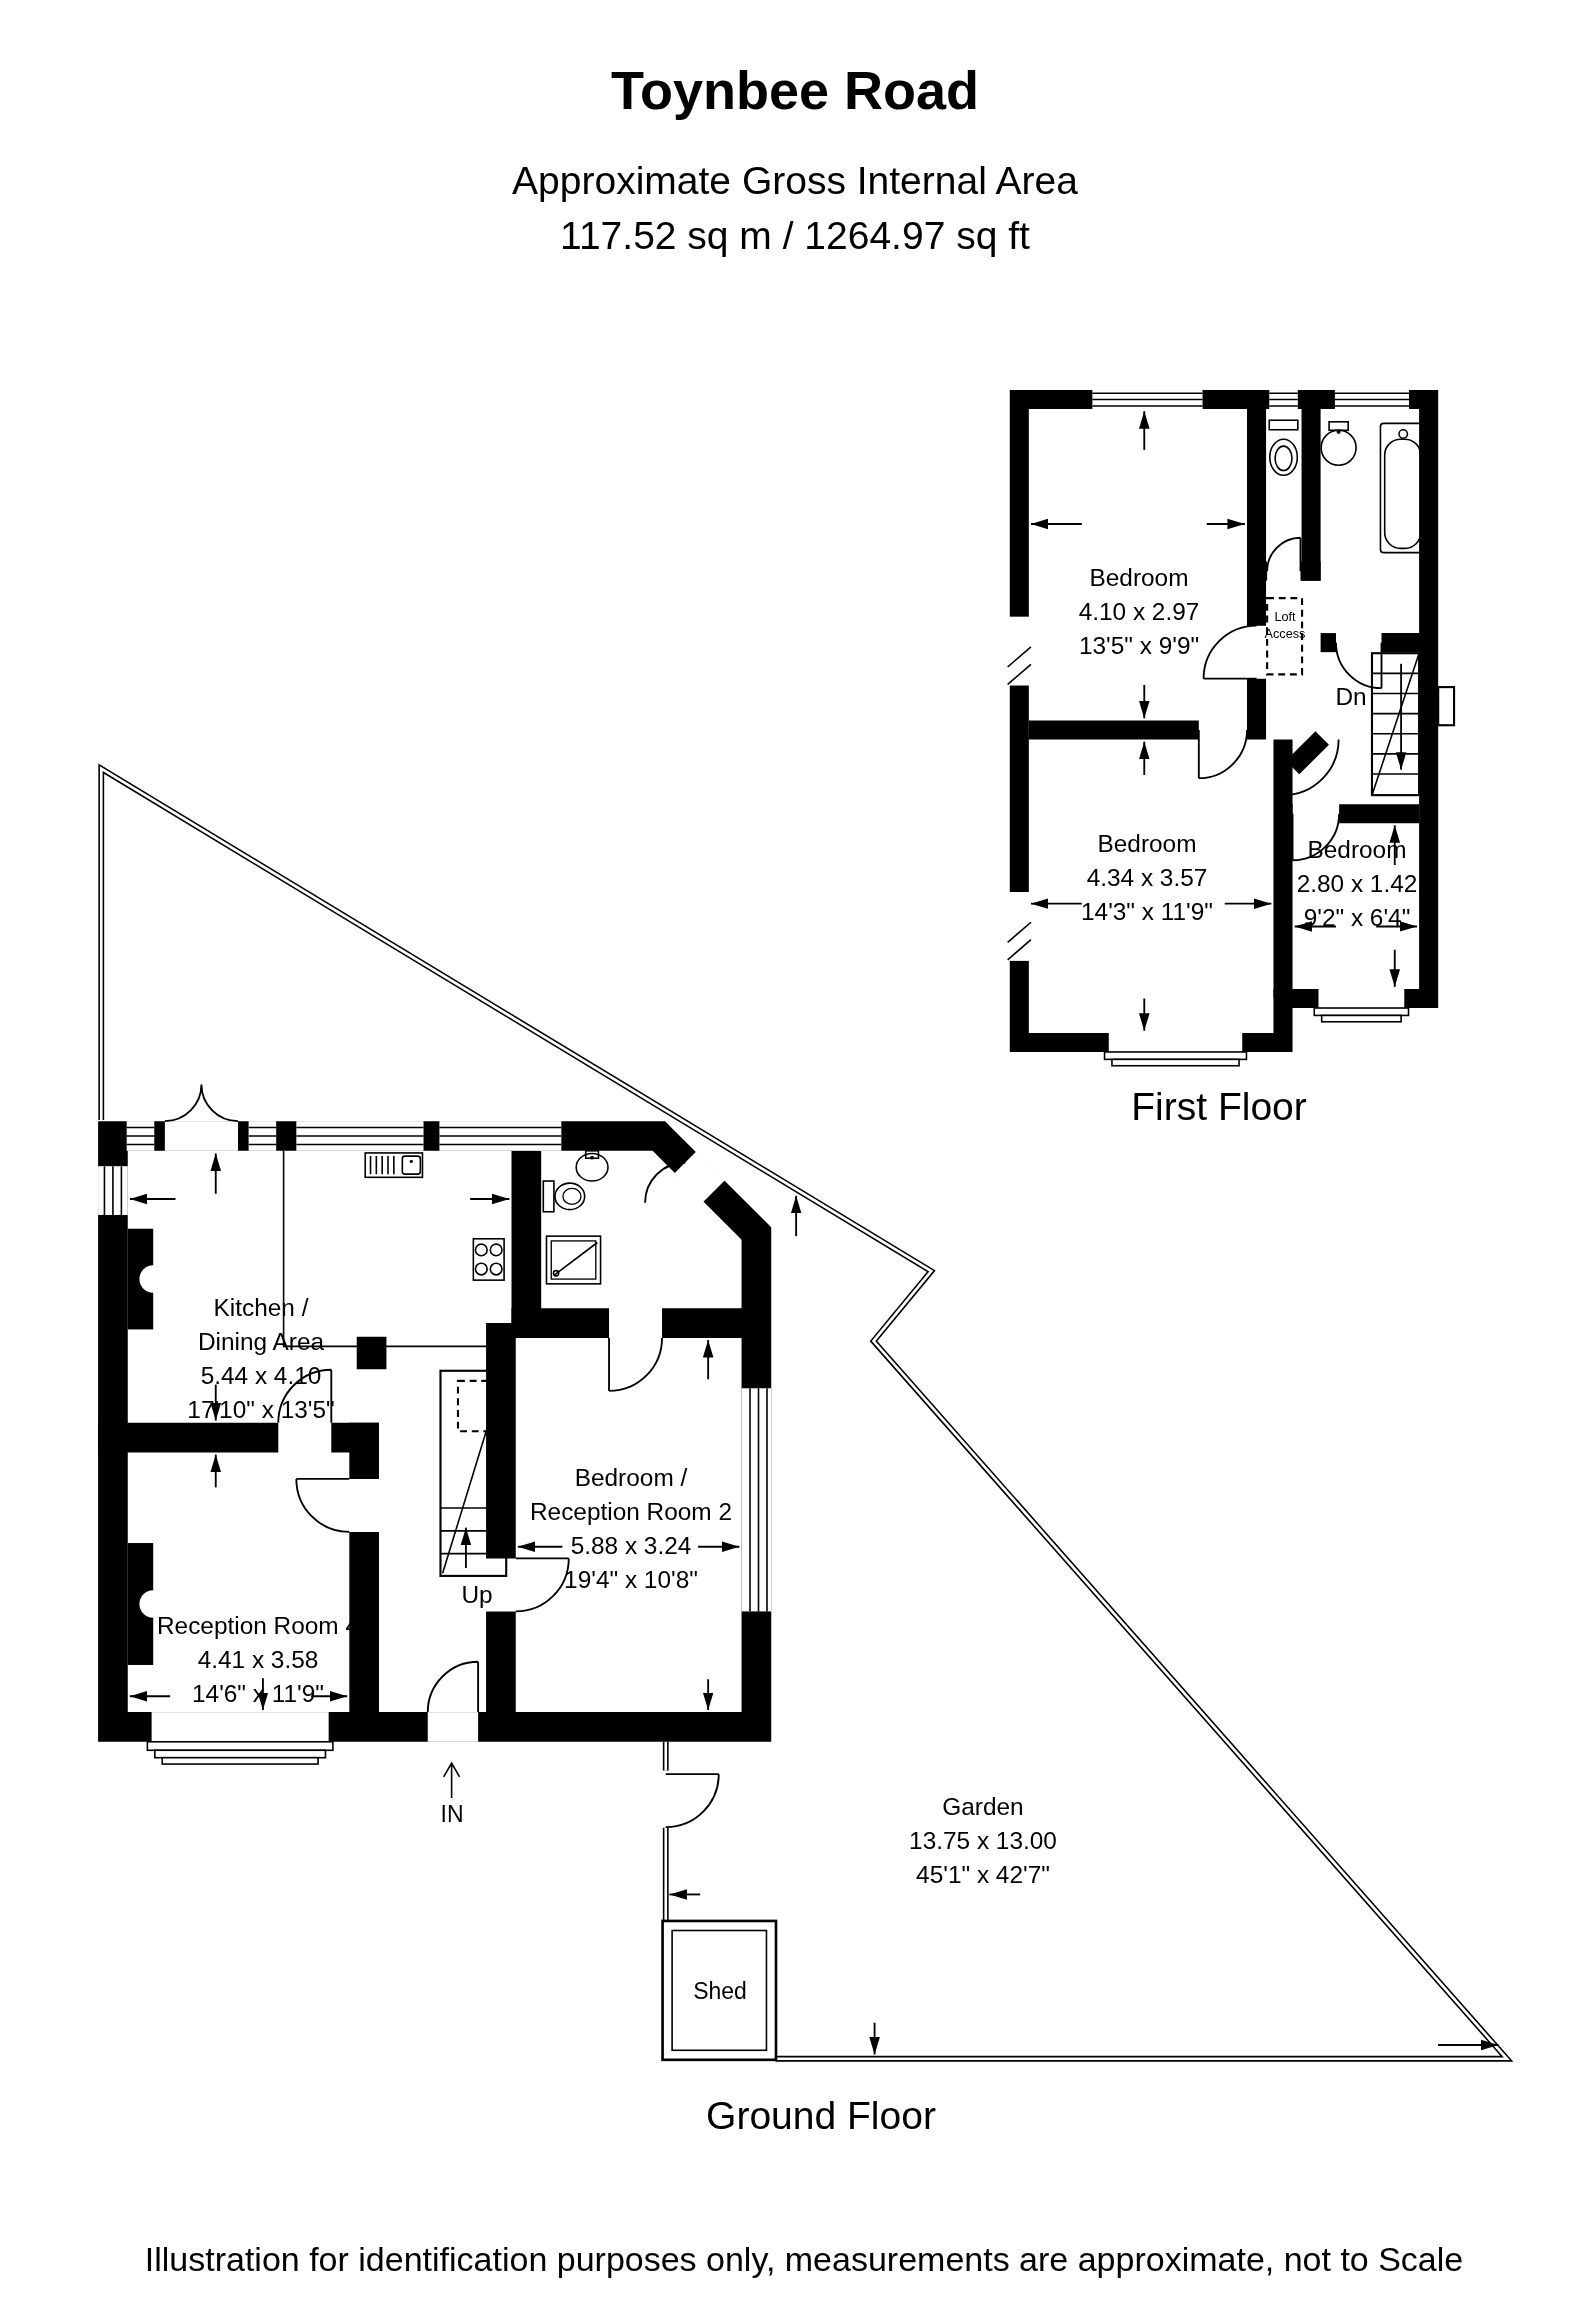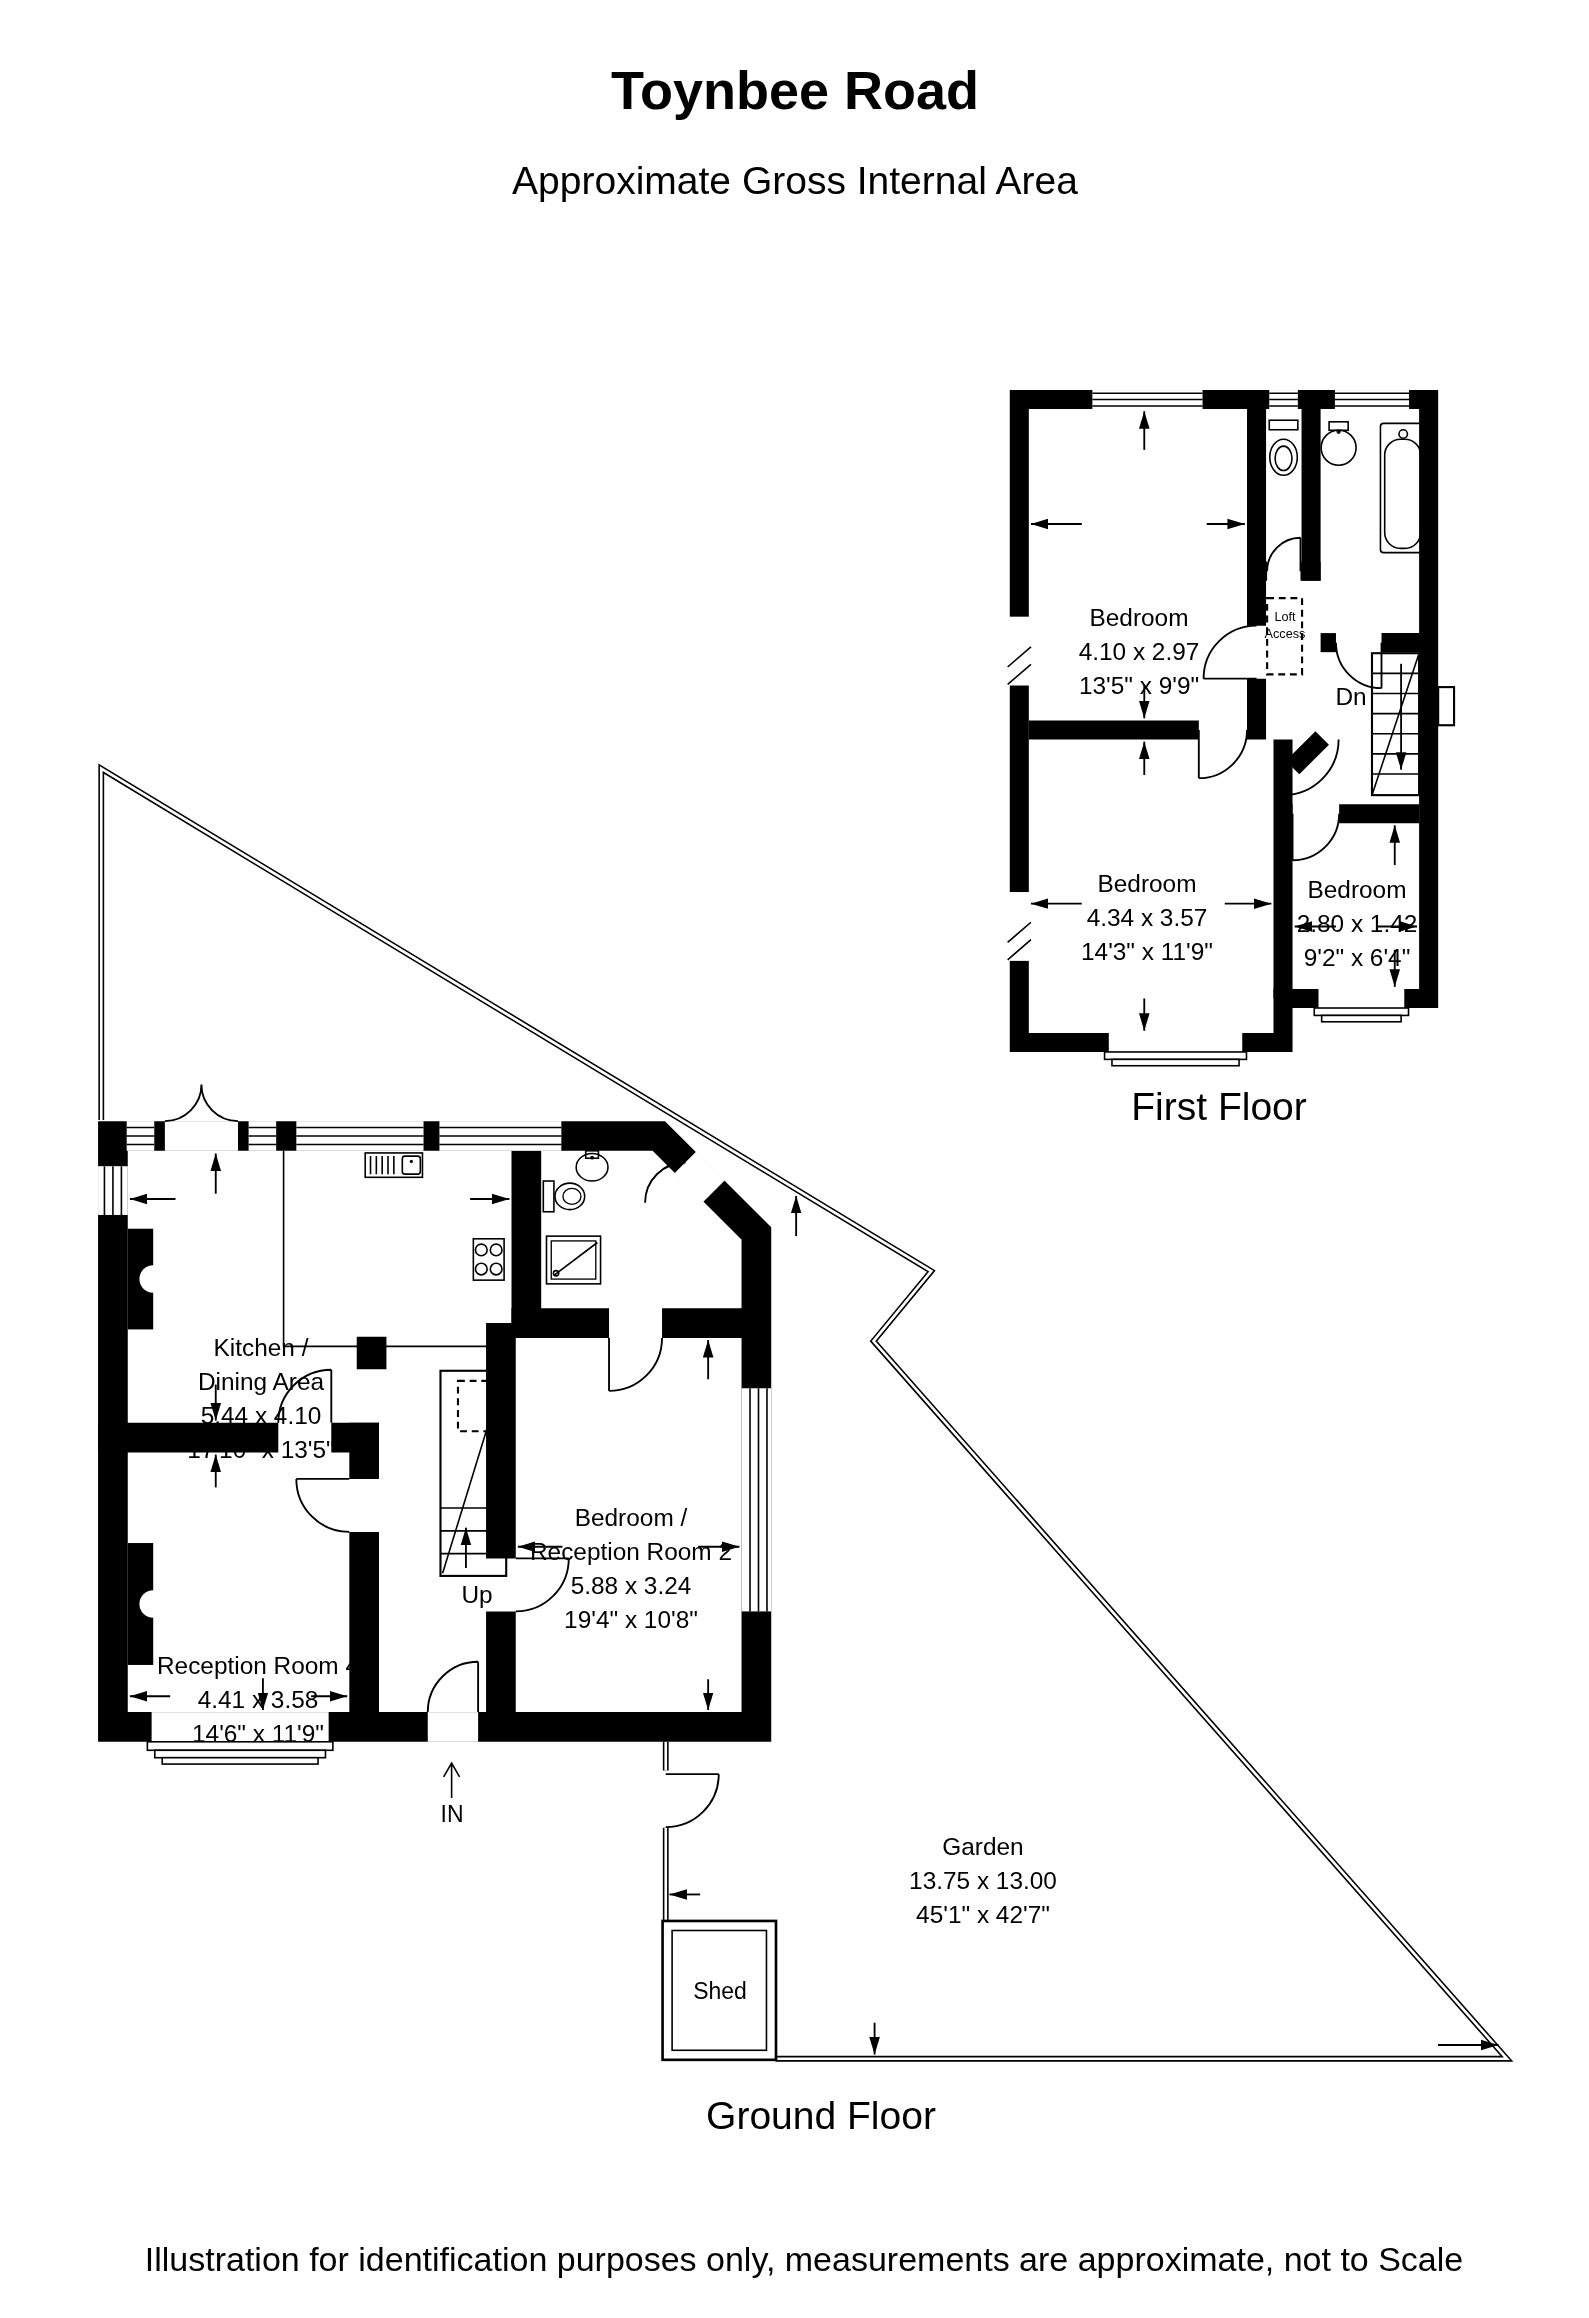--- a/index.html
+++ b/index.html
@@ -2,21 +2,21 @@
 <html style="font-size:8.5px"><head>
 <meta charset="utf-8">
 <style>
   html,body{margin:0;padding:0;background:#fff;}
   #page{position:relative;width:1590px;height:2319px;background:#ffffff;overflow:hidden;
         font-family:"Liberation Sans",sans-serif;color:#000;}
   .lbl{position:absolute;transform:translateX(-50%);text-align:center;white-space:nowrap;color:#000;}
   .title{font-size:54px;font-weight:bold;}
   .sub{font-size:39px;}
   .floorlbl{font-size:39px;}
-  .room{font-size:24.4px;line-height:34px;margin-top:40px;}
+  .room{font-size:24.4px;line-height:34px;}
   .room div{white-space:nowrap;}
   .small{font-size:12.7px;line-height:17px;}
   .stair{font-size:24.4px;}
   .in{font-size:23px;}
   .shed{font-size:23px;}
   .disc{font-size:34px;}
   svg{position:absolute;}
   .wall{stroke:#000;stroke-width:36px;fill:none;}
   .wallg{stroke:#000;stroke-width:56px;fill:none;}
   .thin{stroke:#000;stroke-width:3px;fill:none;}
@@ -29,20 +29,21 @@
   .fenceb{stroke:#000;stroke-width:11px;fill:none;}
   .fencew{stroke:#ffffff;stroke-width:5px;fill:none;}
 </style>
 </head>
 <body>
 
 <div id="page">
 
   <div class="lbl title" style="left:795px;top:59px;">Toynbee Road</div>
   <div class="lbl sub" style="left:795px;top:159px;">Approximate Gross Internal Area</div>
+  <div class="lbl sub" style="left:795px;top:214px;">117.52 sq m / 1264.97 sq ft</div>
 
   <svg style="left:996px;top:371px;" width="466" height="700" viewBox="1880 700 880 1320">
     <defs>
       <marker id="mk1" markerUnits="userSpaceOnUse" markerWidth="36" markerHeight="26" refX="33" refY="12" orient="auto">
         <path d="M0,2 L33,12 L0,22 Z" fill="#000"></path>
       </marker>
     </defs>
     <g>
       <path class="wall" d="M 1924,753 H 2697 V 1884 H 2422 V 1967 H 1924 Z"></path>
       <path class="wall" d="M 2372,771 V 1180"></path>

